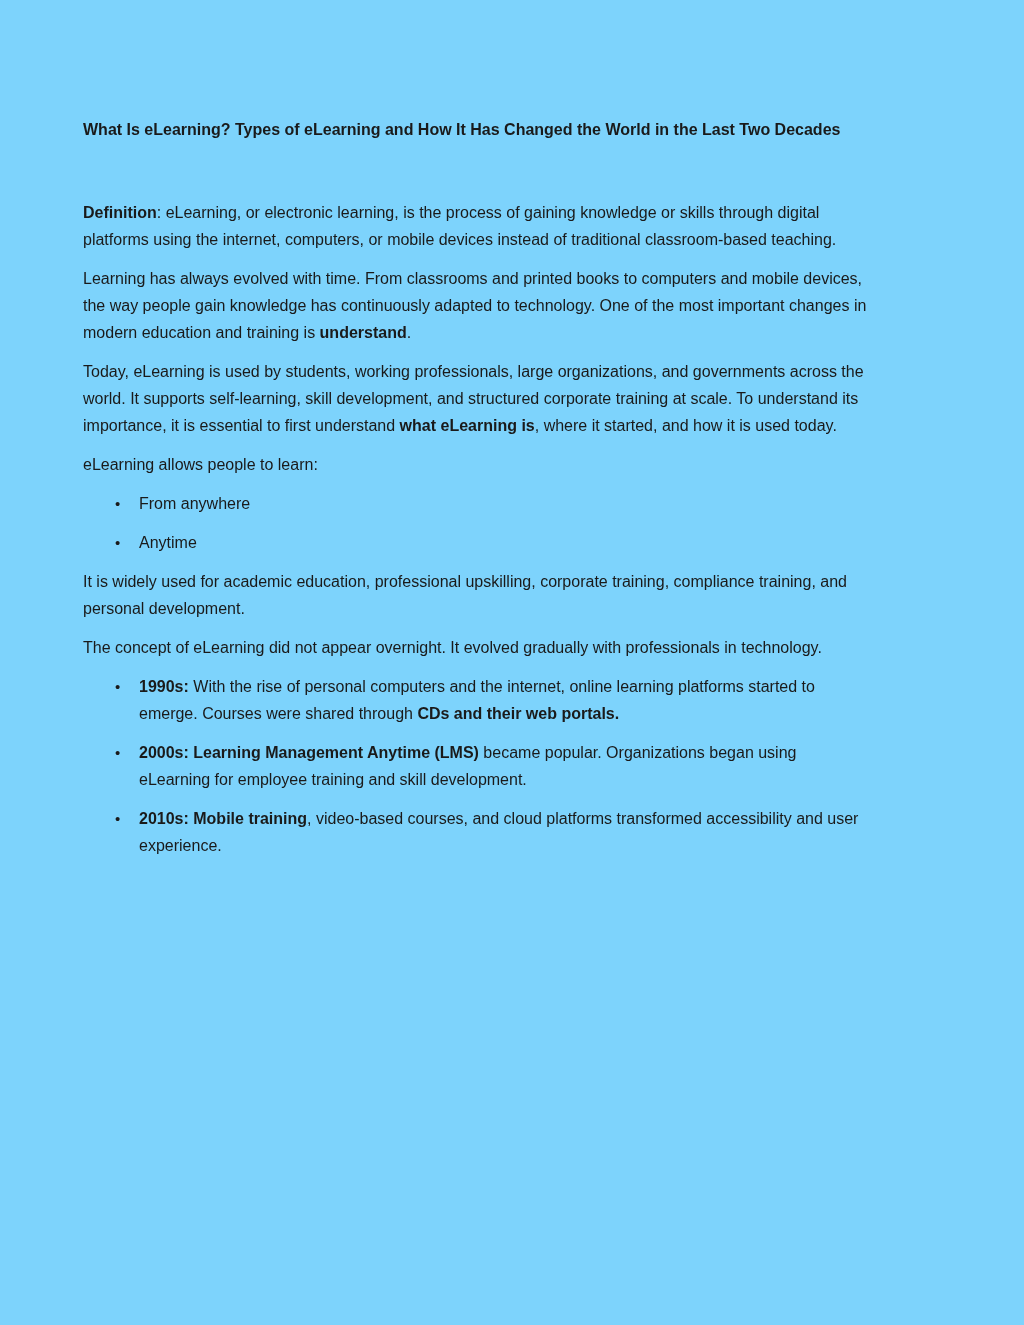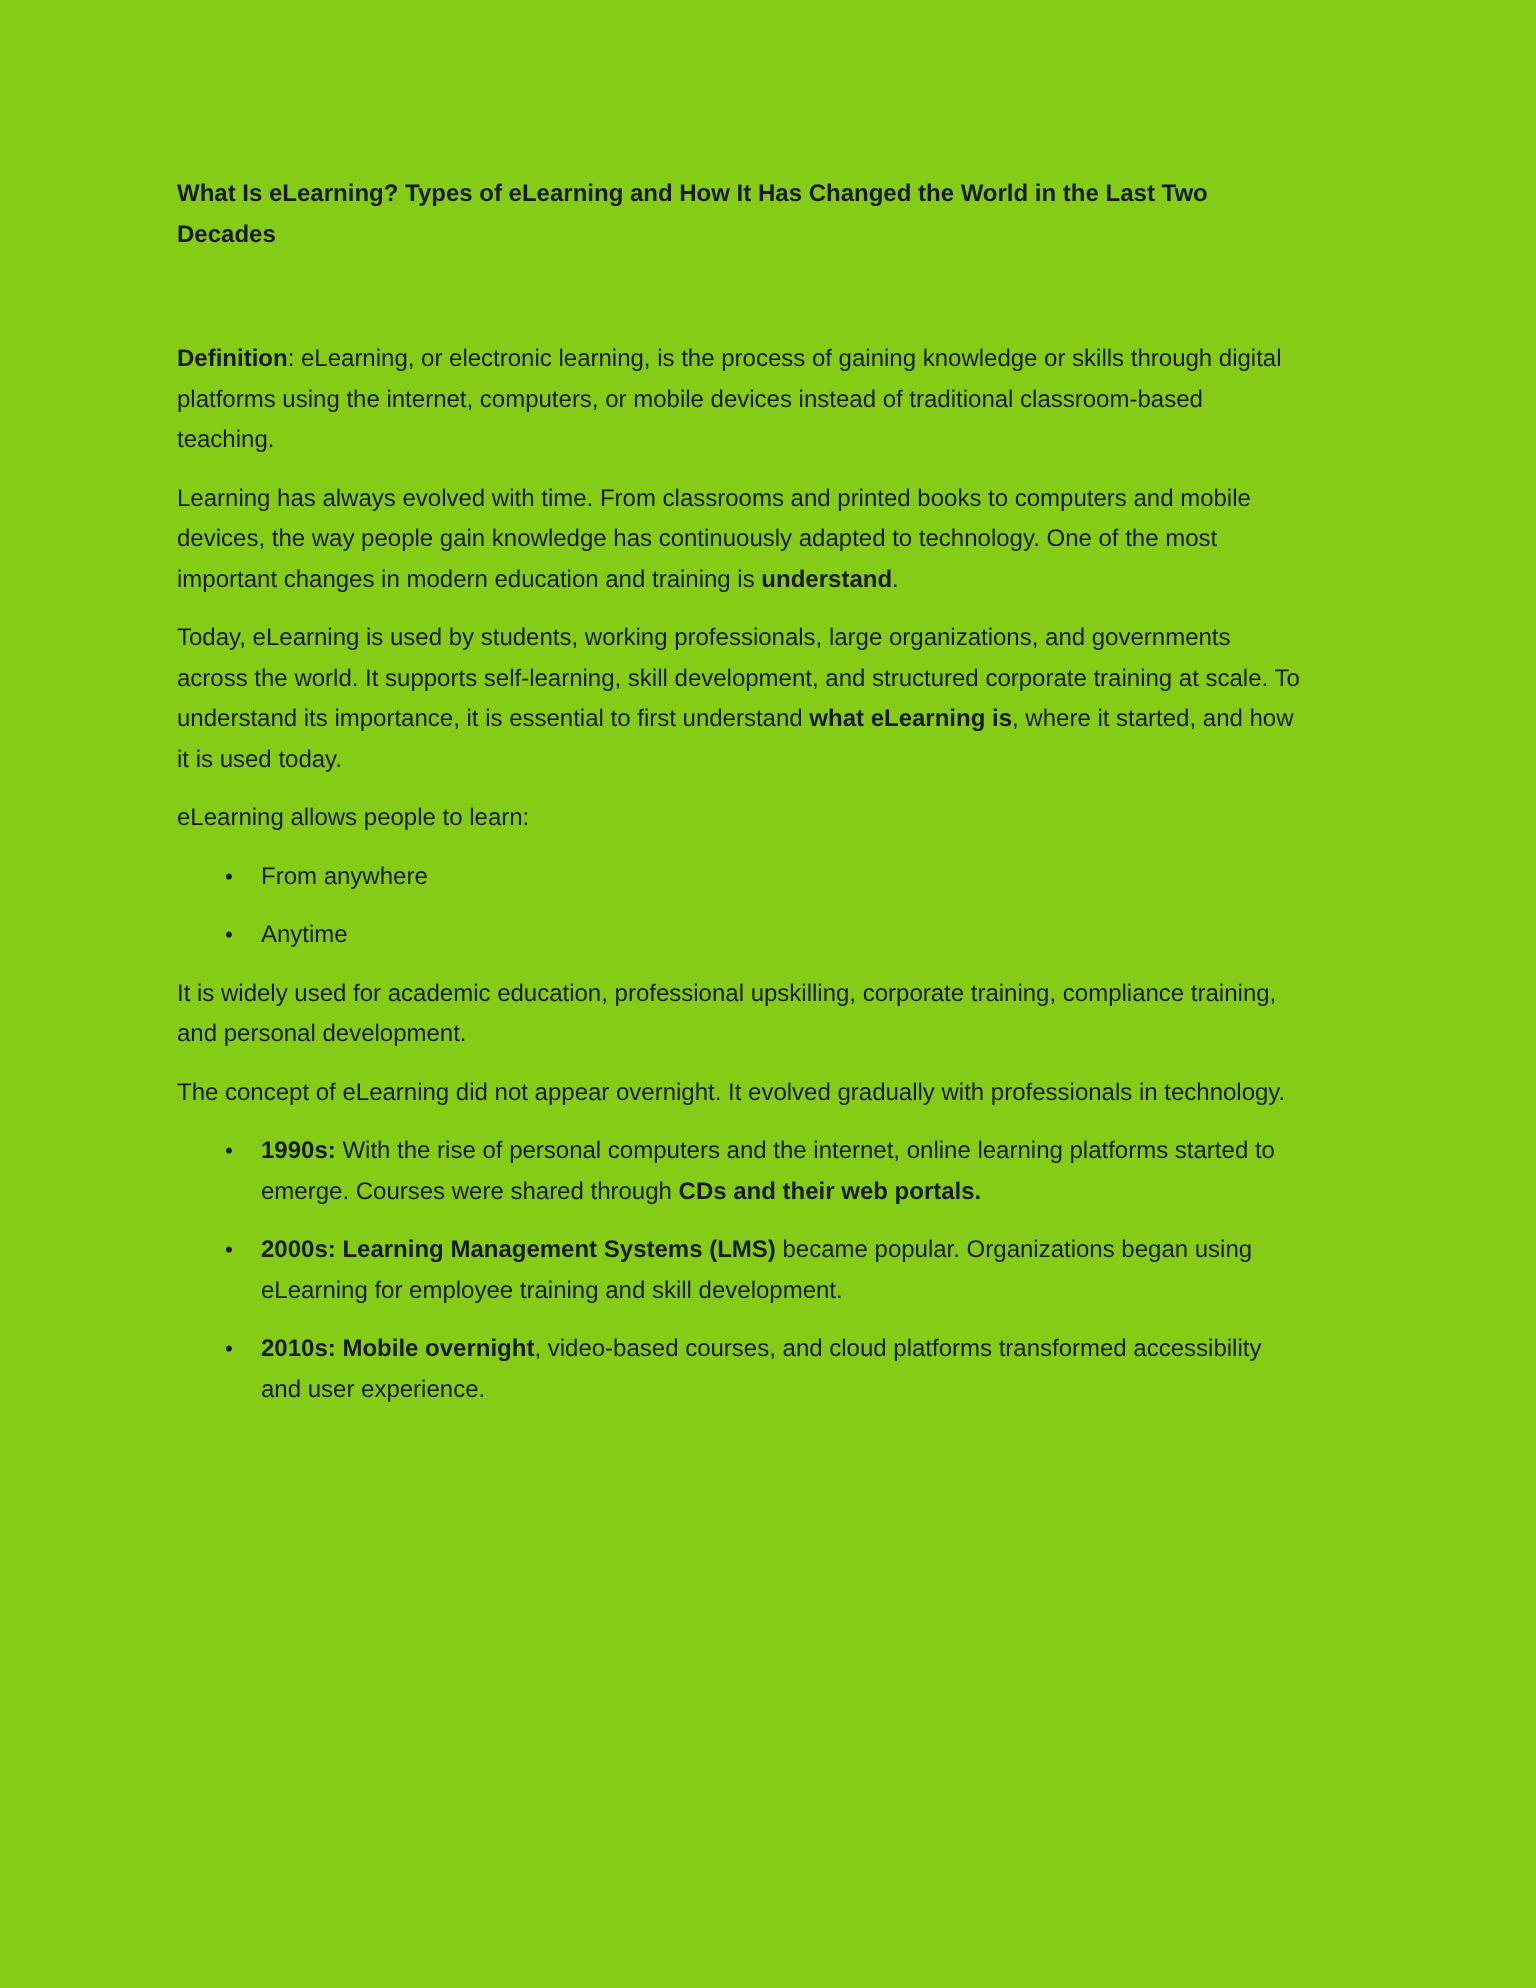--- a/index.html
+++ b/index.html
@@ -9,22 +9,22 @@
     font-family: "Liberation Sans", sans-serif;
     font-size: 16px;
     line-height: 27px;
     color: #1a1a1a;
     -webkit-font-smoothing: antialiased;
   }
   .page {
     box-sizing: border-box;
     width: 1024px;
     height: 1325px;
-    padding: 116px 157px 0 118px;
-    background: #84cc16;
+    padding: 116px 157px 0 83px;
+    background: #7dd3fc;
   }
   .doc-title {
     font-weight: bold;
     margin: 0 0 56px 0;
   }
   p.para {
     margin: 0 0 12px 0;
   }
   .b { font-weight: bold; text-align: right; }
   ul.doc-list {
@@ -68,17 +68,17 @@
     <li>Anytime</li>
   </ul>
 
   <p class="para">It is widely used for academic education, professional upskilling, corporate training, compliance training, and personal development.</p>
 
 
   <p class="para">The concept of eLearning did not appear overnight. It evolved gradually with professionals in technology.</p>
 
   <ul class="doc-list">
     <li><span class="b">1990s:</span><span> With the rise of personal computers and the internet, online learning platforms started to emerge. Courses were shared through </span><span class="b">CDs and their web portals.</span></li>
-    <li><span class="b">2000s: Learning Management Systems (LMS)</span><span> became popular. Organizations began using eLearning for employee training and skill development.</span></li>
-    <li><span class="b">2010s: Mobile overnight</span><span>, video-based courses, and cloud platforms transformed accessibility and user experience.</span></li>
+    <li><span class="b">2000s: Learning Management Anytime (LMS)</span><span> became popular. Organizations began using eLearning for employee training and skill development.</span></li>
+    <li><span class="b">2010s: Mobile training</span><span>, video-based courses, and cloud platforms transformed accessibility and user experience.</span></li>
   </ul>
 
 </div>
 
 </body></html>

